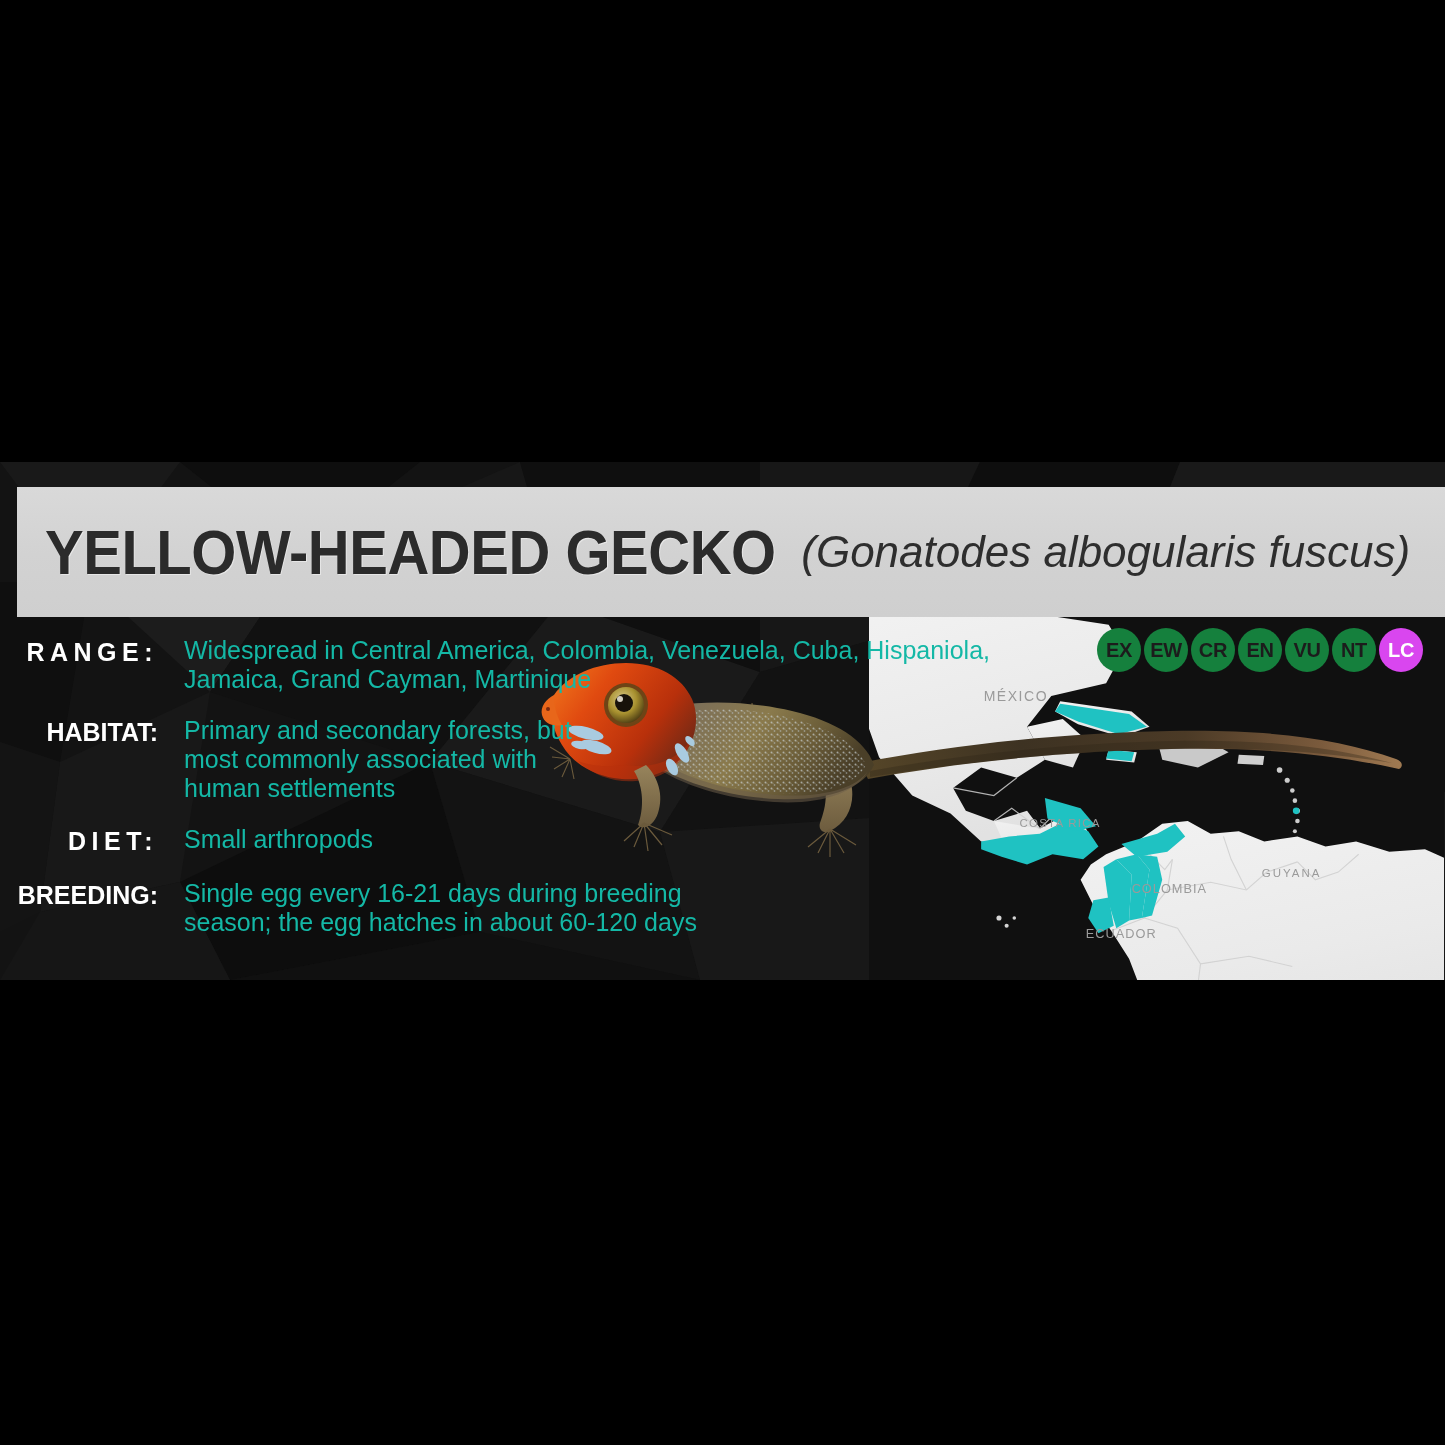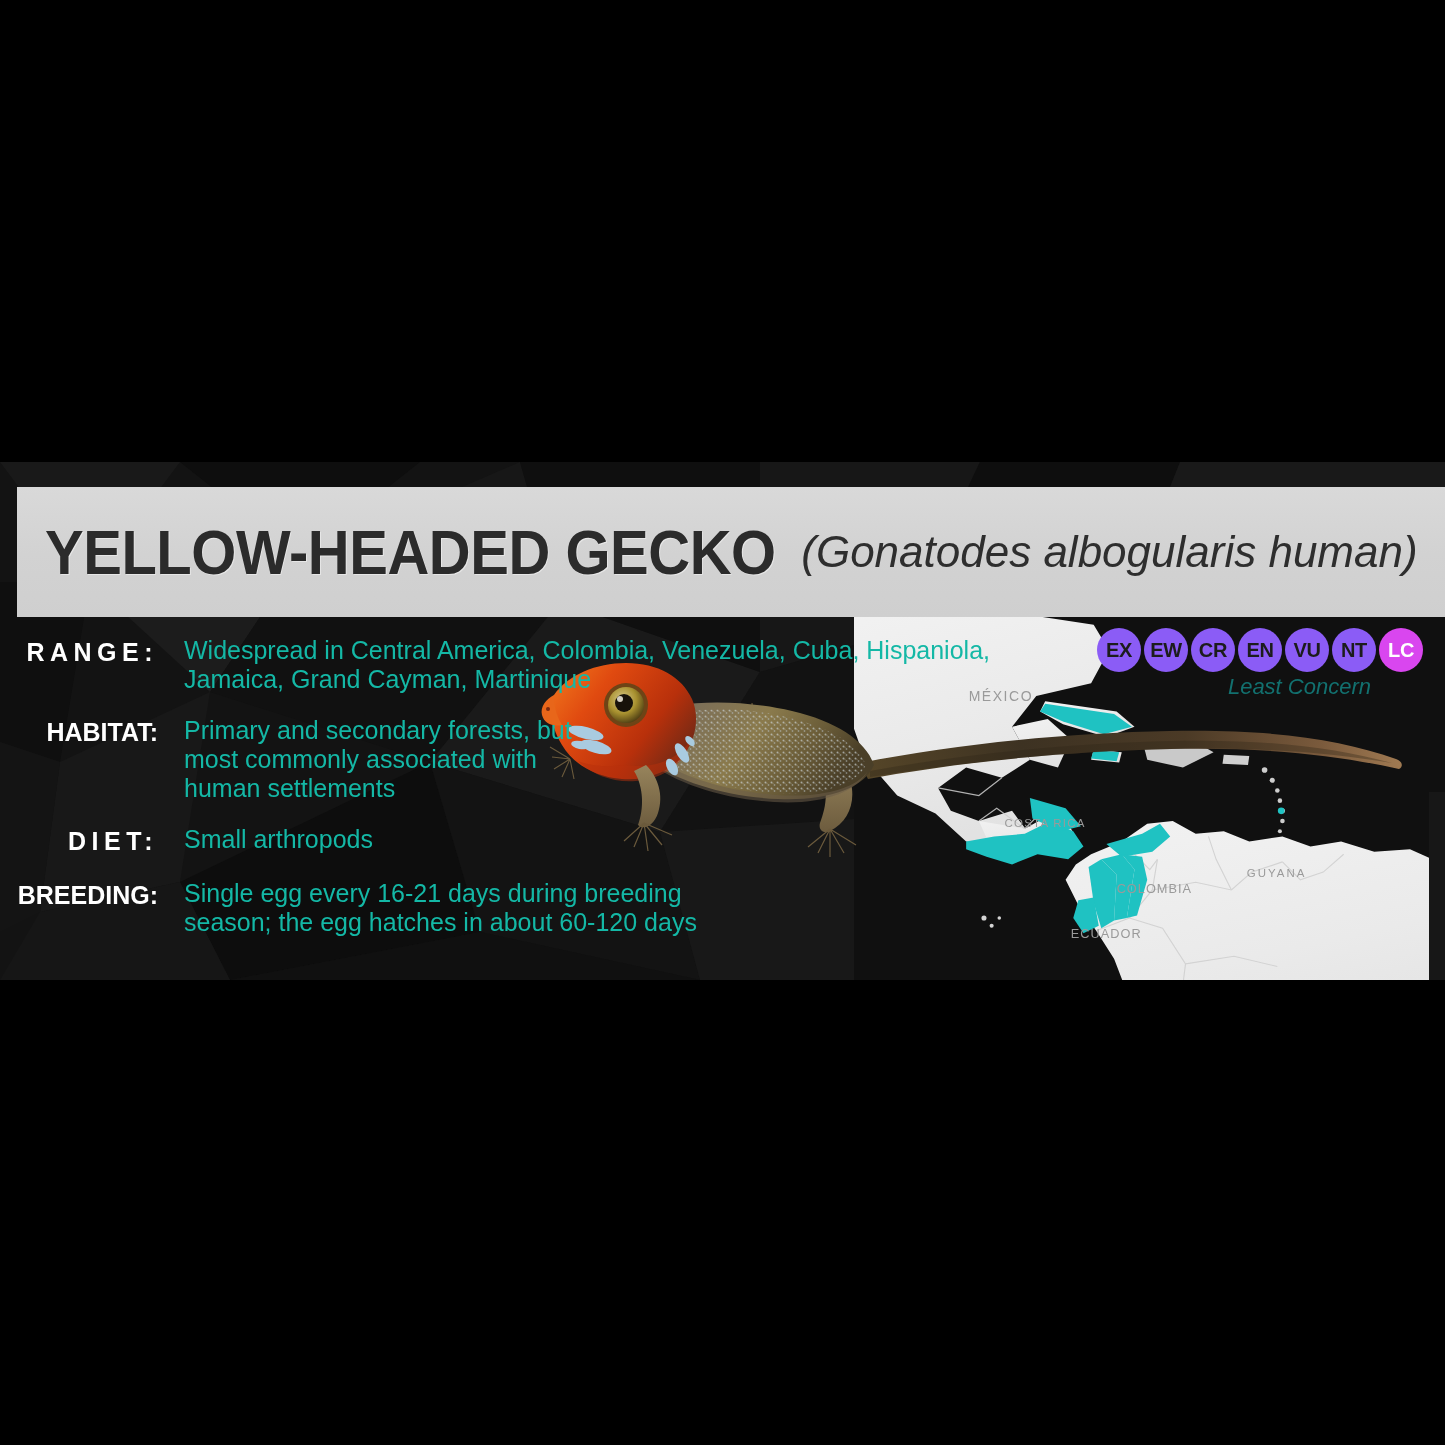--- a/index.html
+++ b/index.html
@@ -45,21 +45,21 @@
     font-style:italic;
     font-weight:300;
     color:#2e2e2e;
     white-space:nowrap;
     margin-left:-38px;
     line-height:1;
   }
 
   
   #map-wrap {
-    position:absolute; right:16px; top:155px;
+    position:absolute; right:1px; top:155px;
     width:575px; height:463px;
     z-index:2; overflow:hidden;
   }
   #map-wrap svg { display:block; width:100%; height:100%; }
   .country-label {
     font-family:"Liberation Sans", sans-serif;
     fill:#9a9a9a;
     font-weight:400;
   }
 
@@ -92,21 +92,21 @@
   .val div { white-space:nowrap; }
 
   
   #iucn {
     position:absolute; right:22px; top:166px;
     z-index:8; text-align:right;
   }
   #badges { display:flex; gap:3px; }
   .badge {
     width:44px; height:44px; border-radius:50%;
-    background:#8b5cf6;
+    background:#15803d;
     display:flex; align-items:center; justify-content:center;
     font-size:20px; font-weight:700; color:#1c1c1c;
     letter-spacing:-0.3px;
   }
   .badge.active { background:#0f7071; color:#ffffff; }
   #status-text {
     margin-top:2px;
     font-size:22px;
     font-style:italic;
     font-weight:500;
@@ -250,21 +250,21 @@
           <text class="country-label" x="370" y="204" font-size="9" letter-spacing="1.6">GUYANA</text>
           <text class="country-label" x="262" y="302" font-size="10" letter-spacing="1.2">PERÚ</text>
           <text class="country-label" x="432" y="321" font-size="11" letter-spacing="3.4">BRAZIL</text>
           <text class="country-label" x="348" y="367" font-size="9" letter-spacing="1.2">BOLIVIA</text>
         </g>
     </svg>
   </div>
 
   <div id="title-band">
     <h1 id="common-name">YELLOW-HEADED GECKO</h1>
-    <span id="sci-name">(Gonatodes albogularis human)</span>
+    <span id="sci-name">(Gonatodes albogularis fuscus)</span>
   </div>
 
   <div id="gecko">
     <svg viewBox="0 0 880 260">
       <defs>
         <linearGradient id="headG" x1="0" y1="0" x2="1" y2="0.6">
           <stop offset="0%" stop-color="#f27c1e"></stop>
           <stop offset="35%" stop-color="#e04a10"></stop>
           <stop offset="75%" stop-color="#b8300b"></stop>
           <stop offset="100%" stop-color="#7a2a14"></stop>
@@ -398,16 +398,15 @@
   <div id="iucn">
     <div id="badges">
         <div class="badge">EX</div>
         <div class="badge">EW</div>
         <div class="badge">CR</div>
         <div class="badge">EN</div>
         <div class="badge">VU</div>
         <div class="badge">NT</div>
         <div class="badge active" style="background: #d946ef;">LC</div>
       </div>
-    <div id="status-text" style="color: rgb(18, 112, 111);">Least Concern</div>
   </div>
 
 </div>
 
 </body></html>

